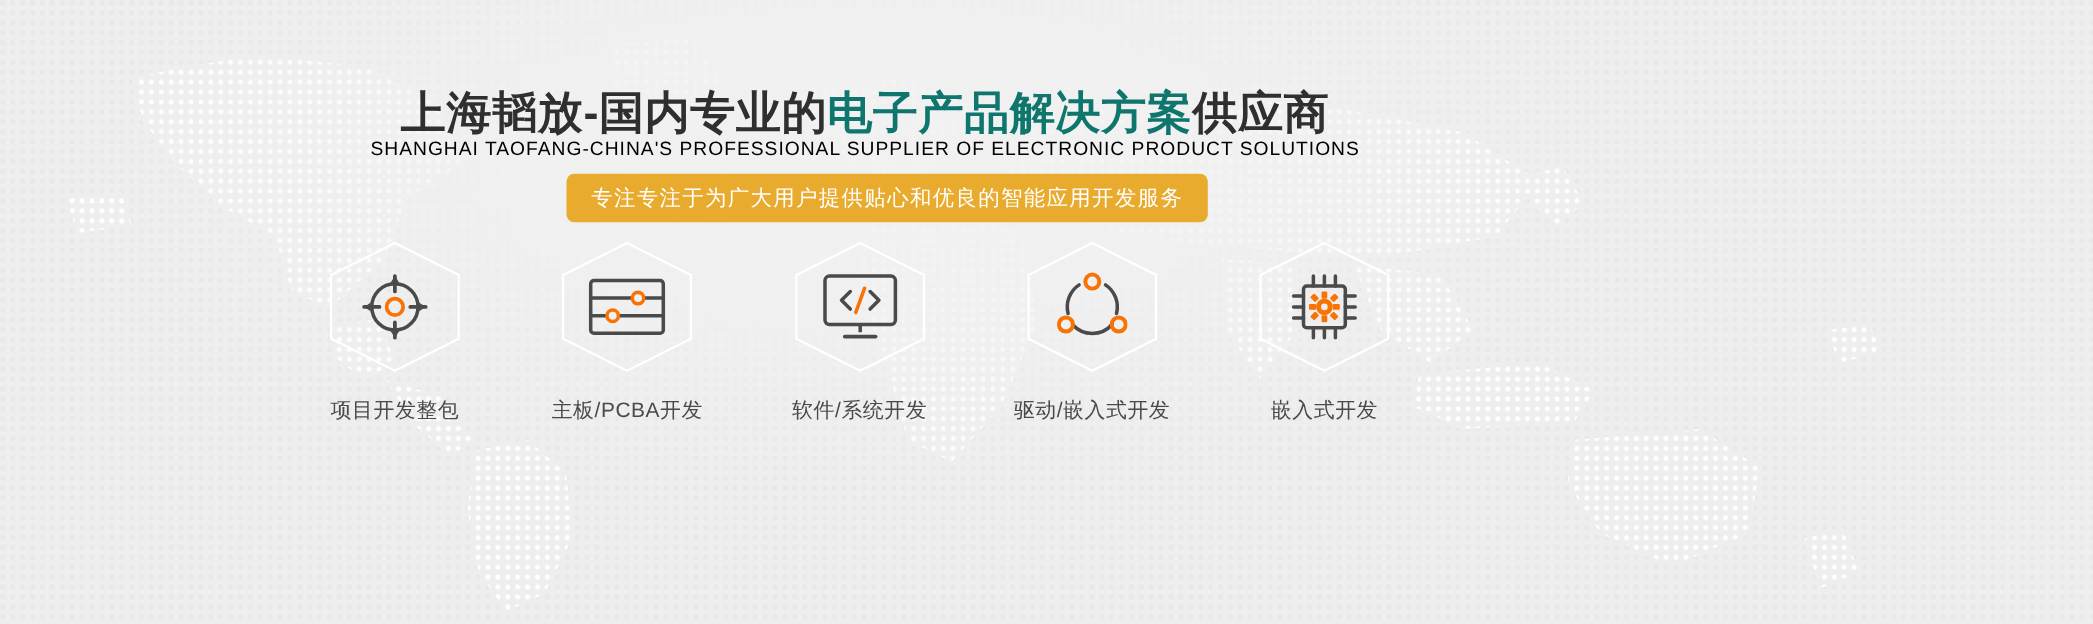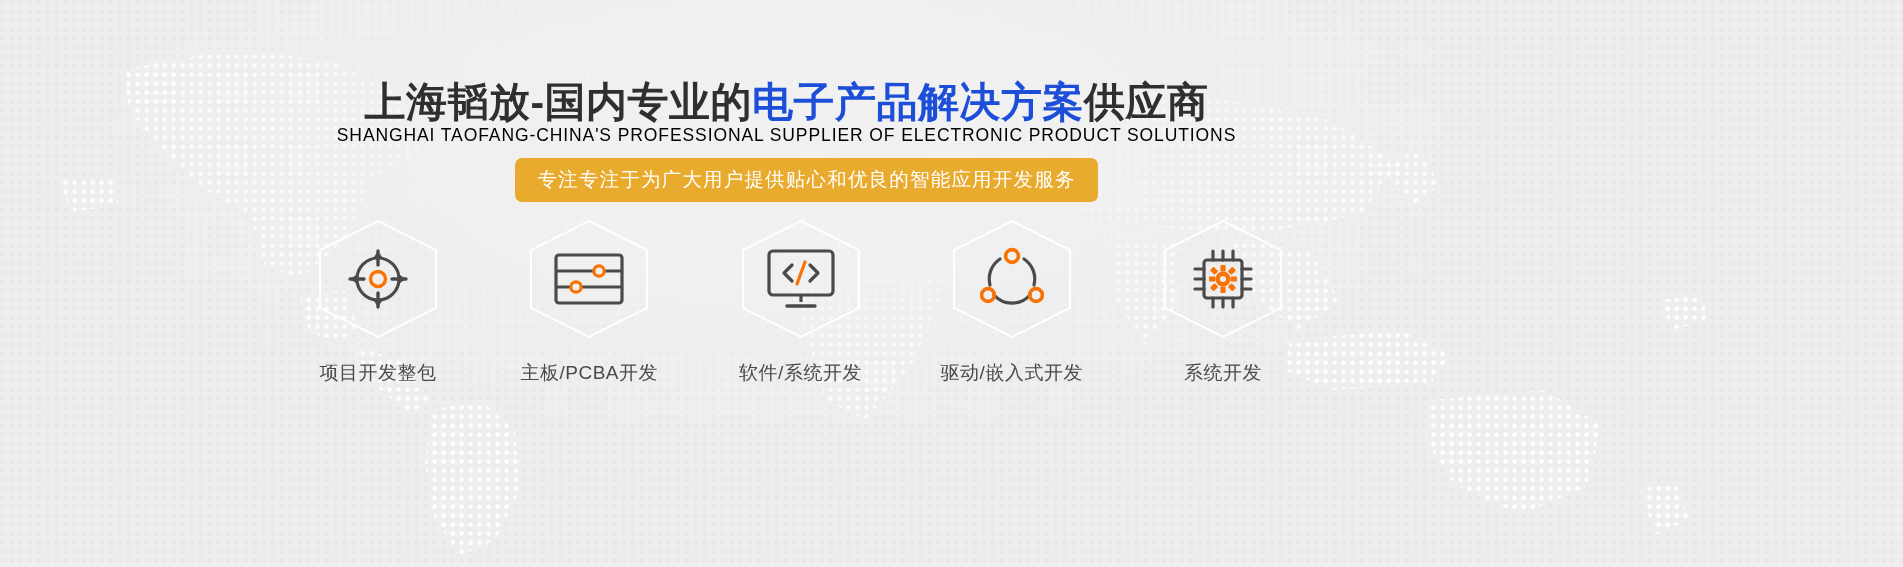--- a/index.html
+++ b/index.html
@@ -40,21 +40,21 @@
     text-align:center;
     font-size:41px;
     font-weight:bold;
     letter-spacing:0.5px;
     line-height:1.18;
     white-space:nowrap;
     color:#2f2f2f;
     text-indent:-330px;
   }
   .headline span{display:inline;}
-  .hl-accent{color:#1d4ed8;}
+  .hl-accent{color:#0f766e;}
 
   .subhead{
     position:absolute;left:0;right:0;top:125px;
     text-align:center;
     font-size:17.5px;
     letter-spacing:0.9px;
     color:#000000;
     white-space:nowrap;
     text-indent:-330px;
   }
@@ -73,21 +73,21 @@
     padding:8px 22px 9px 22px;
     border-radius:7px;
     white-space:nowrap;
     text-indent:0;
     margin-left:40px;
   }
 
   
   .hex-row{
     position:absolute;
-    left:298px;
+    left:279px;
     top:218px;
     width:1005px;
     display:flex;
     justify-content:space-between;
     align-items:flex-end;
   }
   .hex-item{
     width:160px;
     display:flex;
     flex-direction:column;
@@ -261,18 +261,18 @@
               <rect x="19" y="30.4" width="6.5" height="5.2" rx="1"></rect>
               <rect x="40.5" y="30.4" width="6.5" height="5.2" rx="1"></rect>
               <rect x="21.5" y="21.5" width="5.2" height="6.5" rx="1" transform="rotate(-45 24.1 24.8)"></rect>
               <rect x="39.3" y="21.5" width="5.2" height="6.5" rx="1" transform="rotate(45 41.9 24.8)"></rect>
               <rect x="21.5" y="38" width="5.2" height="6.5" rx="1" transform="rotate(45 24.1 41.3)"></rect>
               <rect x="39.3" y="38" width="5.2" height="6.5" rx="1" transform="rotate(-45 41.9 41.3)"></rect>
             </g>
             <circle cx="33" cy="33" r="3" fill="#efeeee"></circle>
           </svg>
         </div>
-        <div class="hex-label">系统开发</div>
+        <div class="hex-label">嵌入式开发</div>
       </div>
 
     </div>
   </div>
 </div>
 
 </body></html>

